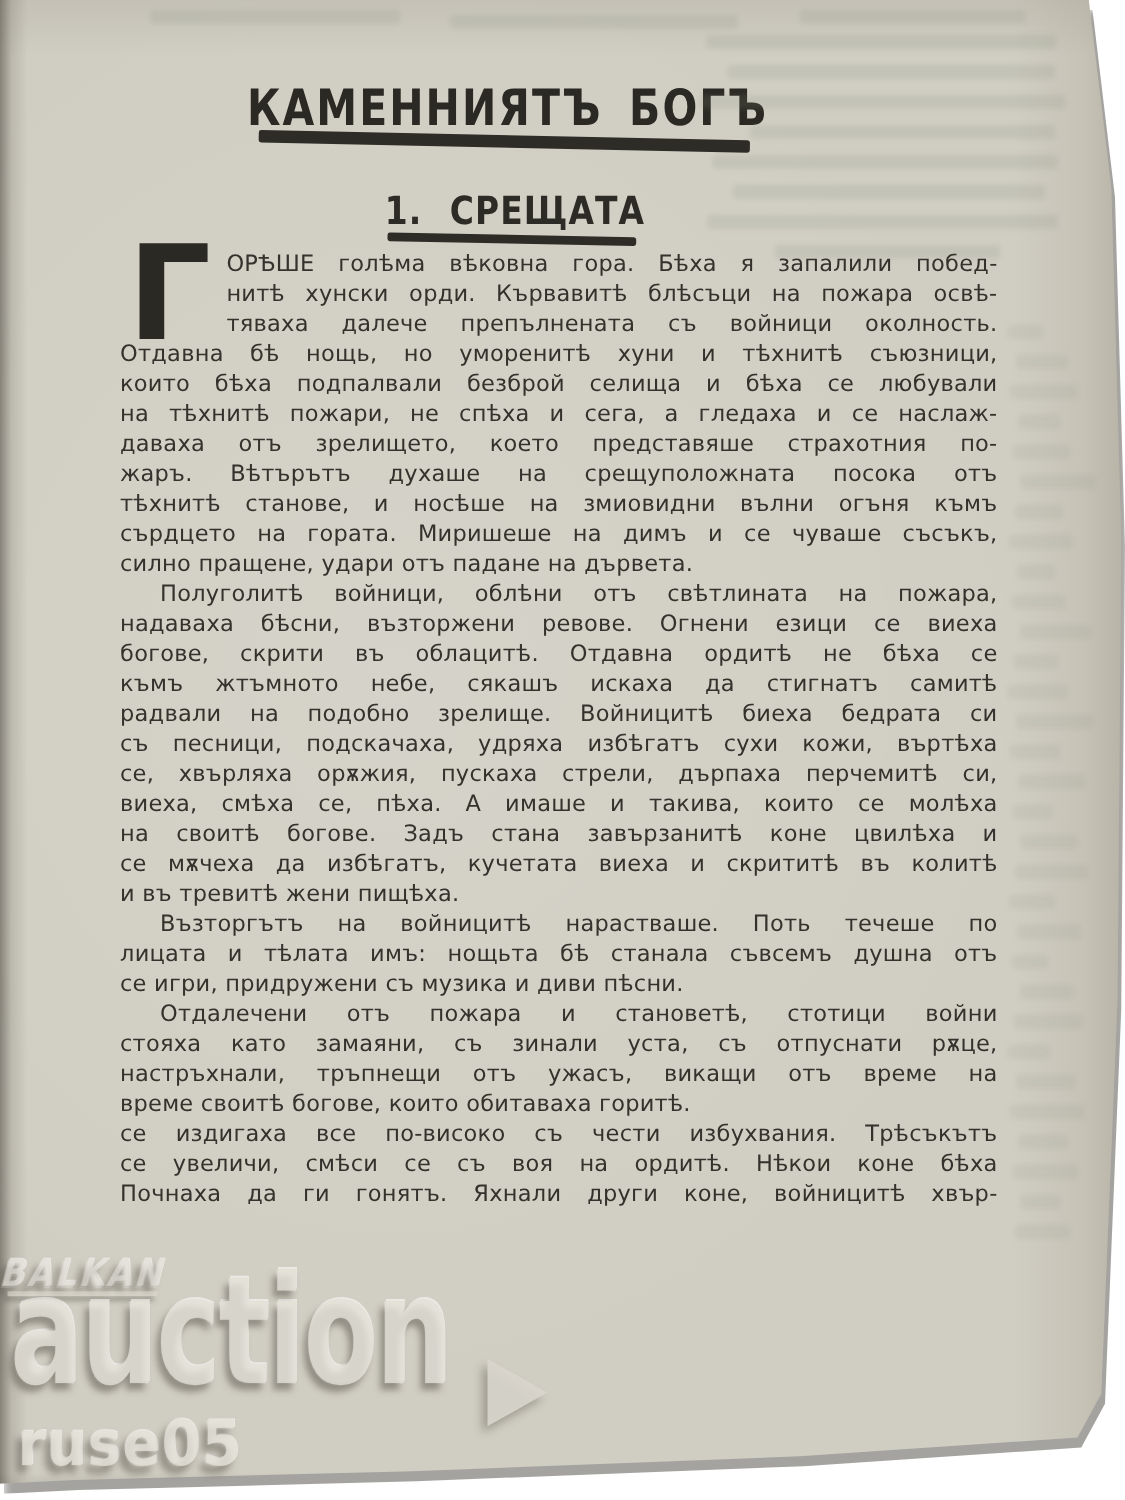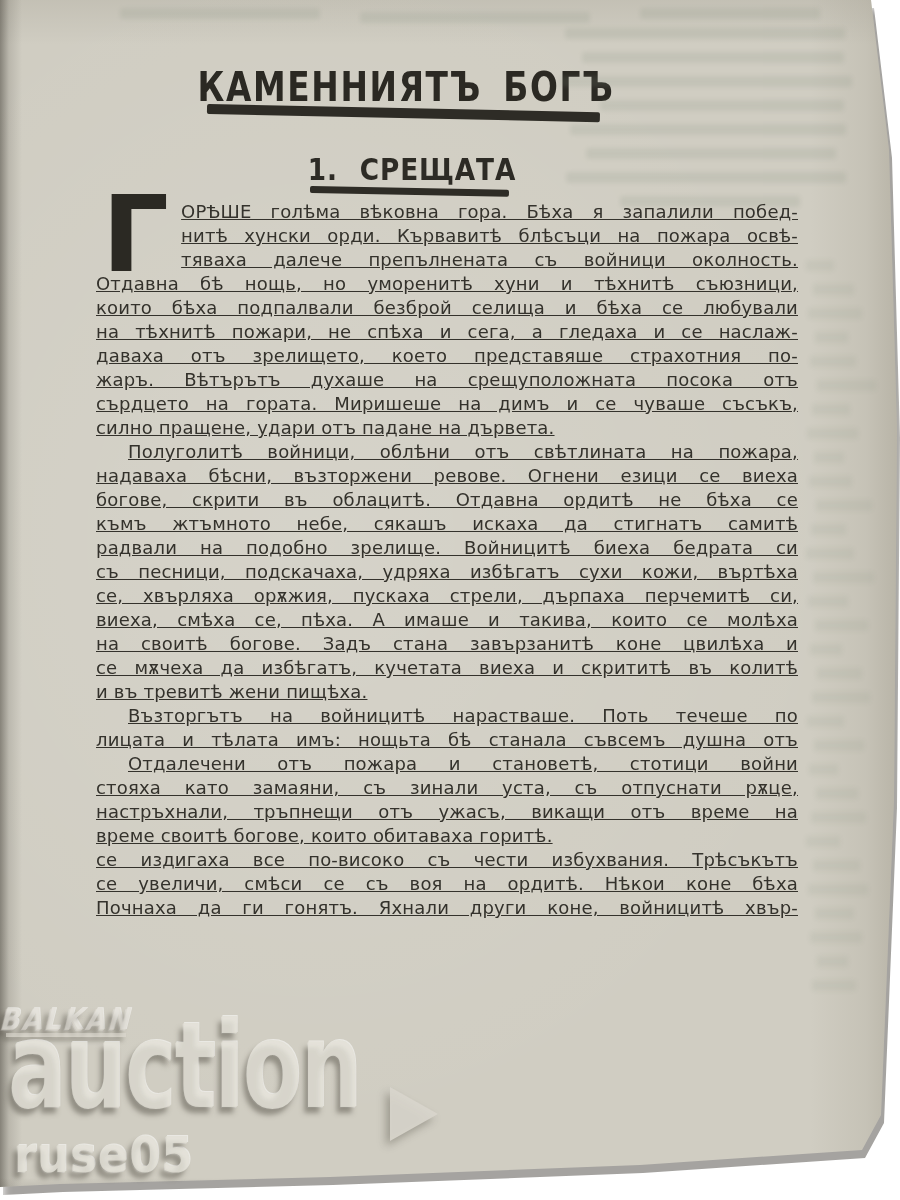--- a/index.html
+++ b/index.html
@@ -51,21 +51,21 @@
     background:#2e2c26;border-radius:2px;transform:rotate(1.1deg);transform-origin:left center;
   }
   
   .text-col{
     position:absolute;left:96px;top:200px;width:702px;z-index:2;
     color:#34322c;font-size:18px;letter-spacing:.2px;
   }
   .para{overflow:visible;}
   .tline{
     text-align:justify;text-align-last:justify;
-    line-height:24px;height:24px;overflow:hidden;white-space:normal;text-decoration:underline;
+    line-height:24px;height:24px;overflow:hidden;white-space:normal;
   }
   .tline.last{text-align-last:left;}
   .tline.indent{text-indent:32px;}
   .dropcap{
     float:left;font-size:105px;line-height:70px;height:70px;
     margin:0 12px 0 6px;font-weight:bold;color:#2b2923;
   }
   
   .ghost{
     position:absolute;height:11px;background:#84907f;opacity:.16;
@@ -163,39 +163,41 @@
       <div class="para">
         <span class="dropcap">Г</span>
         <div class="tline">ОРѢШЕ голѣма вѣковна гора. Бѣха я запалили побед-</div>
         <div class="tline">нитѣ хунски орди. Кървавитѣ блѣсъци на пожара освѣ-</div>
         <div class="tline">тяваха далече препълнената съ войници околность.</div>
         <div class="tline">Отдавна бѣ нощь, но уморенитѣ хуни и тѣхнитѣ съюзници,</div>
         <div class="tline">които бѣха подпалвали безброй селища и бѣха се любували</div>
         <div class="tline">на тѣхнитѣ пожари, не спѣха и сега, а гледаха и се наслаж-</div>
         <div class="tline">даваха отъ зрелището, което представяше страхотния по-</div>
         <div class="tline">жаръ. Вѣтърътъ духаше на срещуположната посока отъ</div>
+        <div class="tline">тѣхнитѣ станове, и носѣше на змиовидни вълни огъня къмъ</div>
         <div class="tline">сърдцето на гората. Миришеше на димъ и се чуваше съсъкъ,</div>
         <div class="tline last">силно пращене, удари отъ падане на дървета.</div>
       </div>
       <div class="para">
         <div class="tline indent">Полуголитѣ войници, облѣни отъ свѣтлината на пожара,</div>
         <div class="tline">надаваха бѣсни, възторжени ревове. Огнени езици се виеха</div>
         <div class="tline">богове, скрити въ облацитѣ. Отдавна ордитѣ не бѣха се</div>
         <div class="tline">къмъ жтъмното небе, сякашъ искаха да стигнатъ самитѣ</div>
         <div class="tline">радвали на подобно зрелище. Войницитѣ биеха бедрата си</div>
         <div class="tline">съ песници, подскачаха, удряха избѣгатъ сухи кожи, въртѣха</div>
         <div class="tline">се, хвърляха орѫжия, пускаха стрели, дърпаха перчемитѣ си,</div>
         <div class="tline">виеха, смѣха се, пѣха. А имаше и такива, които се молѣха</div>
         <div class="tline">на своитѣ богове. Задъ стана завързанитѣ коне цвилѣха и</div>
         <div class="tline">се мѫчеха да избѣгатъ, кучетата виеха и скрититѣ въ колитѣ</div>
         <div class="tline last">и въ тревитѣ жени пищѣха.</div>
       </div>
       <div class="para">
         <div class="tline indent">Възторгътъ на войницитѣ нарастваше. Поть течеше по</div>
         <div class="tline">лицата и тѣлата имъ: нощьта бѣ станала съвсемъ душна отъ</div>
+        <div class="tline last">се игри, придружени съ музика и диви пѣсни.</div>
       </div>
       <div class="para">
         <div class="tline indent">Отдалечени отъ пожара и становетѣ, стотици войни</div>
         <div class="tline">стояха като замаяни, съ зинали уста, съ отпуснати рѫце,</div>
         <div class="tline">настръхнали, тръпнещи отъ ужасъ, викащи отъ време на</div>
         <div class="tline last">време своитѣ богове, които обитаваха горитѣ.</div>
       </div>
       <div class="para">
         <div class="tline">се издигаха все по-високо съ чести избухвания. Трѣсъкътъ</div>
         <div class="tline">се увеличи, смѣси се съ воя на ордитѣ. Нѣкои коне бѣха</div>

